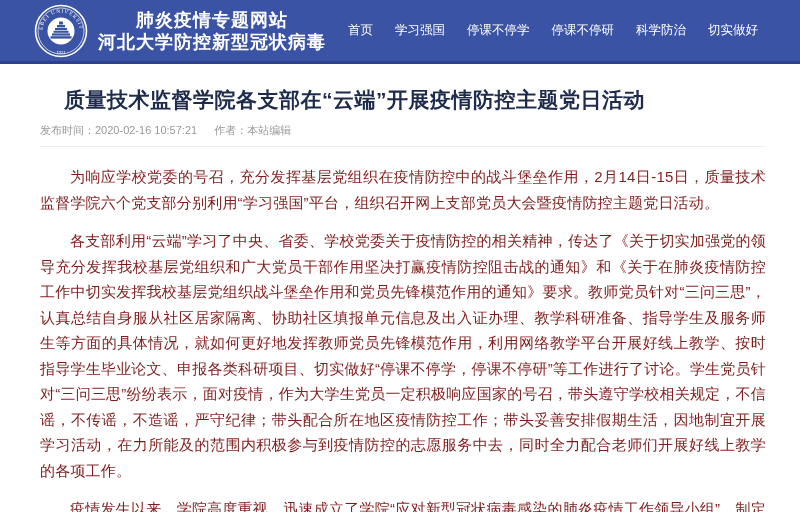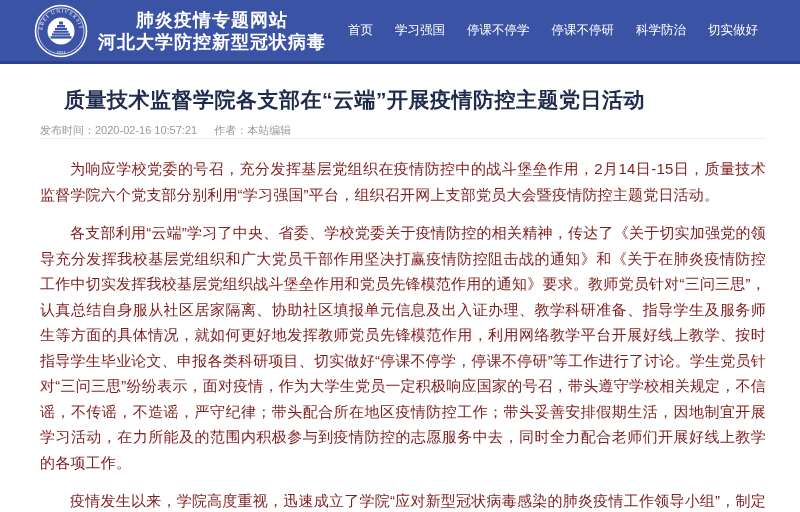--- a/index.html
+++ b/index.html
@@ -52,21 +52,21 @@
   .article-title {
     color: #1e2b4d;
     font-size: 21px;
     font-weight: bold;
     line-height: 28px;
     letter-spacing: 0.5px;
     margin-left: 24px;
   }
   .article-meta {
     margin-top: 9px;
-    padding-bottom: 0;
+    padding-bottom: 8px;
     font-size: 11px;
     color: #999999;
     border-bottom: 1px solid #efefef;
   }
   .article-meta span { margin-right: 14px; }
   .article-body { margin-top: 17px; }
   .article-body p {
     color: #7f1d1d;
     font-size: 15px;
     line-height: 25.5px;

